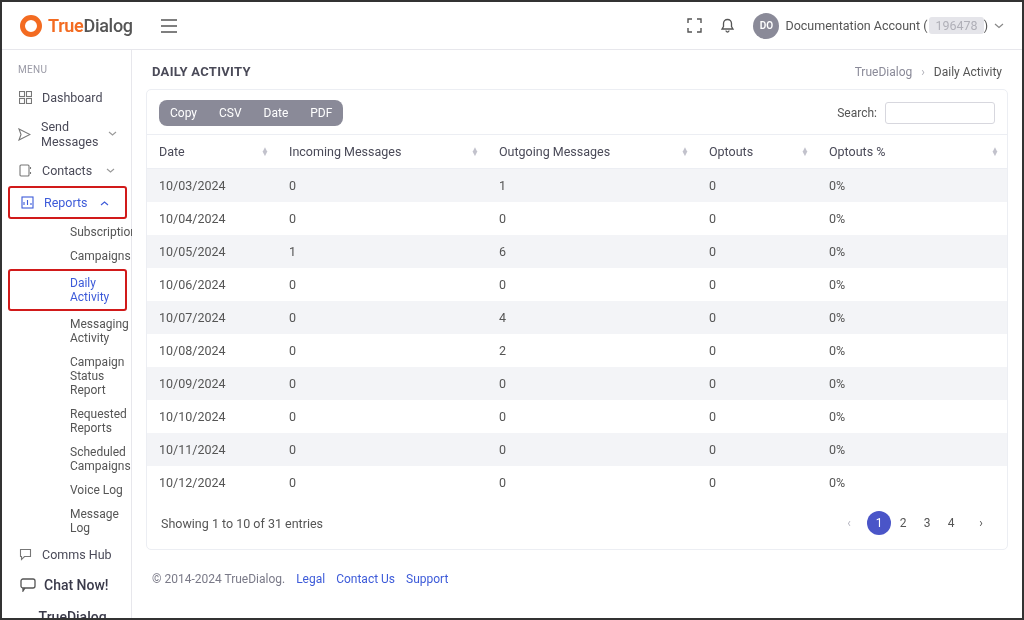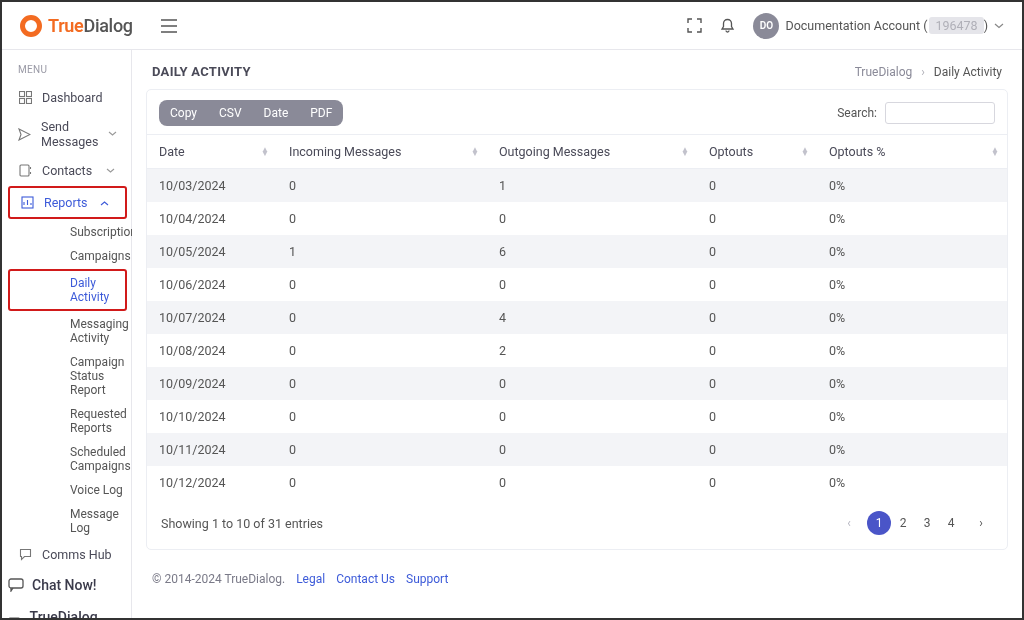--- a/index.html
+++ b/index.html
@@ -31,21 +31,21 @@
   .nav-item .nav-icon { width: 14px; display: inline-flex; justify-content: center; color: #6a6a78; }
   .nav-item .chev { margin-left: auto; color: #8a8a98; }
   .nav-sub { padding-left: 40px; font-size: 12px; color: #555; cursor: pointer; padding-top: 5px; padding-bottom: 5px; margin-left: 28px; }
   .nav-sub.active { color: #3d5bd9; }
   .highlight-box { border: 2px solid #d11a1a; border-radius: 3px; margin: 1px 4px 1px 6px; }
   .highlight-box .nav-item { padding-left: 10px; }
   .highlight-sub { border: 2px solid #d11a1a; border-radius: 3px; margin: 1px 4px 1px 6px; }
   .highlight-sub .nav-sub { padding-left: 32px; }
 
   .sidebar-bottom { margin-top: auto; padding: 0 0 14px 0; }
-  .chat-now, .wiki { display: flex; align-items: center; gap: 8px; padding: 8px 6px; font-size: 14px; color: #3a3a4a; cursor: pointer; }
+  .chat-now, .wiki { display: flex; align-items: center; gap: 8px; padding: 8px 18px; font-size: 14px; color: #3a3a4a; cursor: pointer; }
   .chat-now span, .wiki span { font-weight: 500; }
 
   
   .main { flex: 1; background: #fff; display: flex; flex-direction: column; min-width: 0; }
   .page-head { display: flex; align-items: center; padding: 14px 20px 10px; }
   .page-title { font-size: 13px; font-weight: 700; color: #4a4a58; letter-spacing: 0.3px; }
   .breadcrumb { margin-left: auto; font-size: 12px; color: #8a8a98; }
   .breadcrumb .bc-link { color: #8a8a98; }
   .breadcrumb .bc-current { color: #555; }
   .bc-sep { margin: 0 6px; color: #b0b0b8; }

